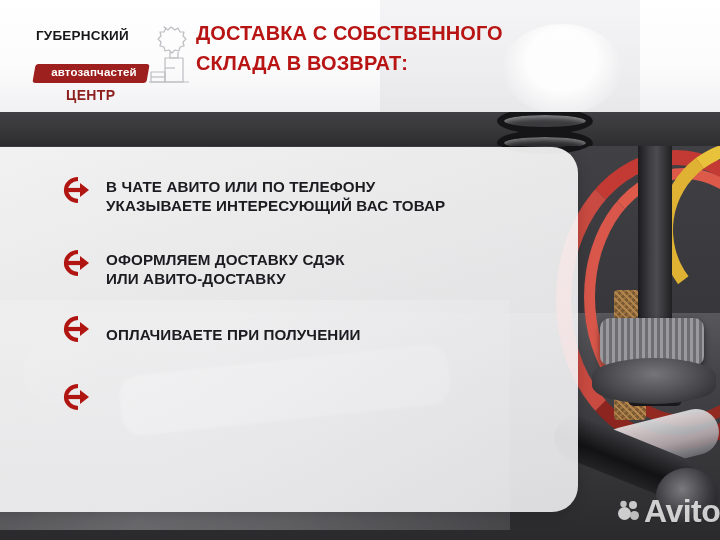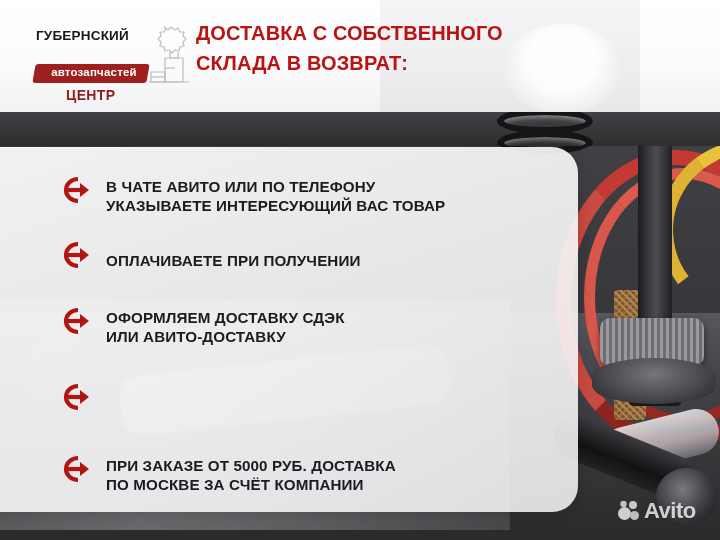--- a/index.html
+++ b/index.html
@@ -209,21 +209,21 @@
   }
 
   
   .avito {
     position:absolute; left:618px; top:500px;
     display:flex; align-items:center; gap:4px;
     opacity:.82;
   }
   .avito-dots { position:relative; width:22px; height:22px; }
   .avito-word {
-    font-size:22px; font-weight:700; color:#f2f2f2; letter-spacing:-.5px;
+    font-size:32px; font-weight:700; color:#f2f2f2; letter-spacing:-.5px;
     line-height:22px;
     text-shadow:0 1px 2px rgba(0,0,0,.25);
   }
 </style>
 </head>
 <body>
 
 <div id="stage">
 
   <div class="bg">
@@ -305,64 +305,53 @@
         <svg viewBox="0 0 34 32" width="34" height="32" fill="none">
           <path d="M20 5 A12 11 0 1 0 20 27" stroke="#b01512" stroke-width="4.2" stroke-linecap="butt"></path>
           <path d="M10 16 h15" stroke="#b01512" stroke-width="4.2"></path>
           <path d="M22 9 l9 7 -9 7 z" fill="#b01512"></path>
         </svg>
       </div>
       <div class="row-text">В ЧАТЕ АВИТО ИЛИ ПО ТЕЛЕФОНУ
 УКАЗЫВАЕТЕ ИНТЕРЕСУЮЩИЙ ВАС ТОВАР</div>
     </div>
 
+    <div class="row" style="height:74px">
+      <div class="row-icon">
+        <svg viewBox="0 0 34 32" width="34" height="32" fill="none">
+          <path d="M20 5 A12 11 0 1 0 20 27" stroke="#b01512" stroke-width="4.2" stroke-linecap="butt"></path>
+          <path d="M10 16 h15" stroke="#b01512" stroke-width="4.2"></path>
+          <path d="M22 9 l9 7 -9 7 z" fill="#b01512"></path>
+        </svg>
+      </div>
+      <div class="row-text">ОФОРМЛЯЕМ ДОСТАВКУ СДЭК
+ИЛИ АВИТО-ДОСТАВКУ</div>
+    </div>
+
     <div class="row" style="height:58px">
       <div class="row-icon">
         <svg viewBox="0 0 34 32" width="34" height="32" fill="none">
           <path d="M20 5 A12 11 0 1 0 20 27" stroke="#b01512" stroke-width="4.2" stroke-linecap="butt"></path>
           <path d="M10 16 h15" stroke="#b01512" stroke-width="4.2"></path>
           <path d="M22 9 l9 7 -9 7 z" fill="#b01512"></path>
         </svg>
       </div>
       <div class="row-text">ОПЛАЧИВАЕТЕ ПРИ ПОЛУЧЕНИИ</div>
     </div>
 
-    <div class="row" style="height:74px">
-      <div class="row-icon">
-        <svg viewBox="0 0 34 32" width="34" height="32" fill="none">
-          <path d="M20 5 A12 11 0 1 0 20 27" stroke="#b01512" stroke-width="4.2" stroke-linecap="butt"></path>
-          <path d="M10 16 h15" stroke="#b01512" stroke-width="4.2"></path>
-          <path d="M22 9 l9 7 -9 7 z" fill="#b01512"></path>
-        </svg>
-      </div>
-      <div class="row-text">ОФОРМЛЯЕМ ДОСТАВКУ СДЭК
-ИЛИ АВИТО-ДОСТАВКУ</div>
-    </div>
-
     <div class="row" style="height:78px">
       <div class="row-icon">
         <svg viewBox="0 0 34 32" width="34" height="32" fill="none">
           <path d="M20 5 A12 11 0 1 0 20 27" stroke="#b01512" stroke-width="4.2" stroke-linecap="butt"></path>
           <path d="M10 16 h15" stroke="#b01512" stroke-width="4.2"></path>
           <path d="M22 9 l9 7 -9 7 z" fill="#b01512"></path>
         </svg>
       </div>
     </div>
 
-    <div class="row" style="height:66px">
-      <div class="row-icon">
-        <svg viewBox="0 0 34 32" width="34" height="32" fill="none">
-          <path d="M20 5 A12 11 0 1 0 20 27" stroke="#b01512" stroke-width="4.2" stroke-linecap="butt"></path>
-          <path d="M10 16 h15" stroke="#b01512" stroke-width="4.2"></path>
-          <path d="M22 9 l9 7 -9 7 z" fill="#b01512"></path>
-        </svg>
-      </div>
-      <div class="row-text">ПРИ ЗАКАЗЕ ОТ 5000 РУБ. ДОСТАВКА
-ПО МОСКВЕ ЗА СЧЁТ КОМПАНИИ</div>
-    </div>
 
   </div>
 
   <div class="avito">
     <div class="avito-dots">
       <svg viewBox="0 0 22 22" width="22" height="22">
         <circle cx="6.5" cy="13.5" r="6.5" fill="#f2f2f2"></circle>
         <circle cx="16.5" cy="15.5" r="4.5" fill="#dddddd"></circle>
         <circle cx="15" cy="5" r="4" fill="#eaeaea"></circle>
         <circle cx="5.5" cy="4" r="3.2" fill="#e2e2e2"></circle>

